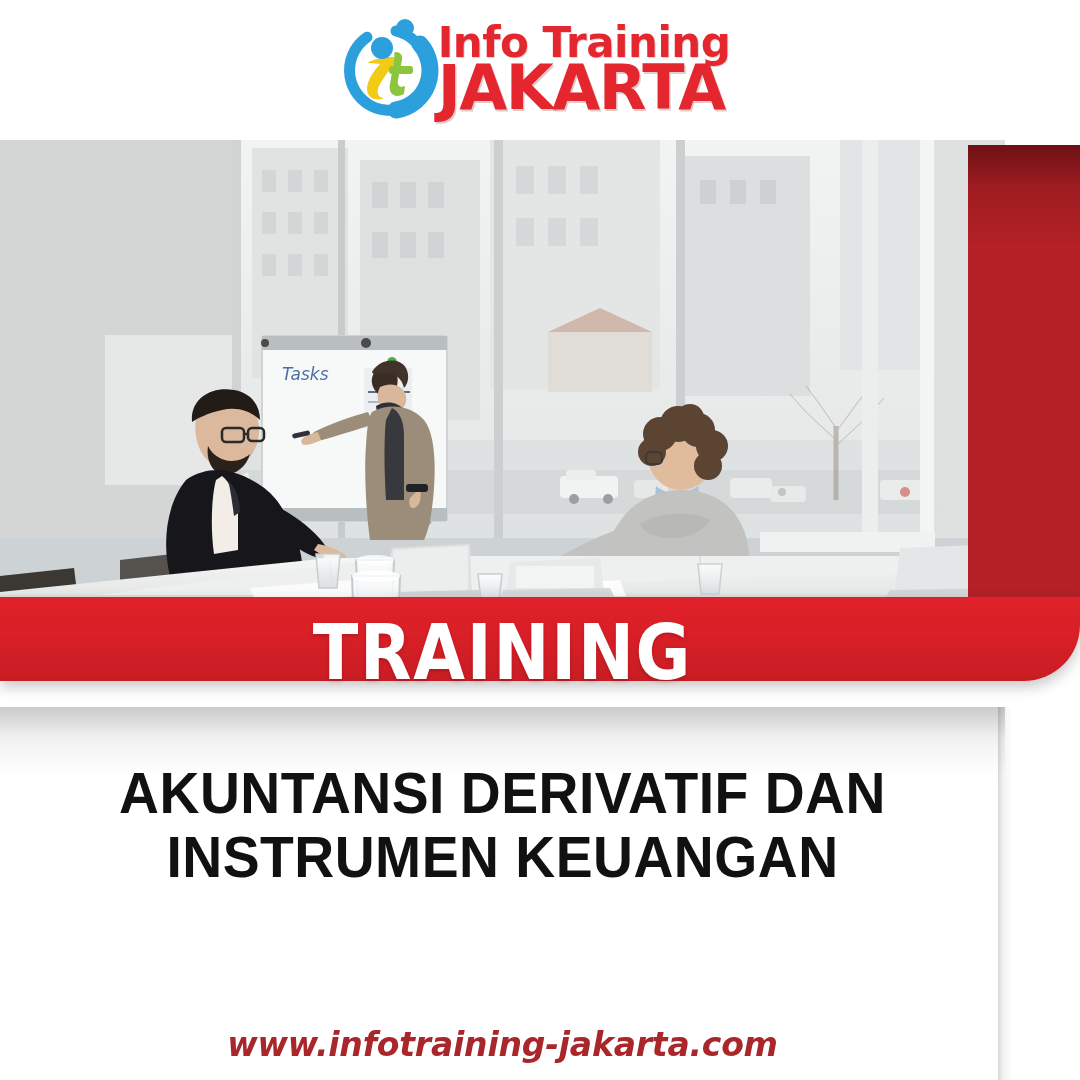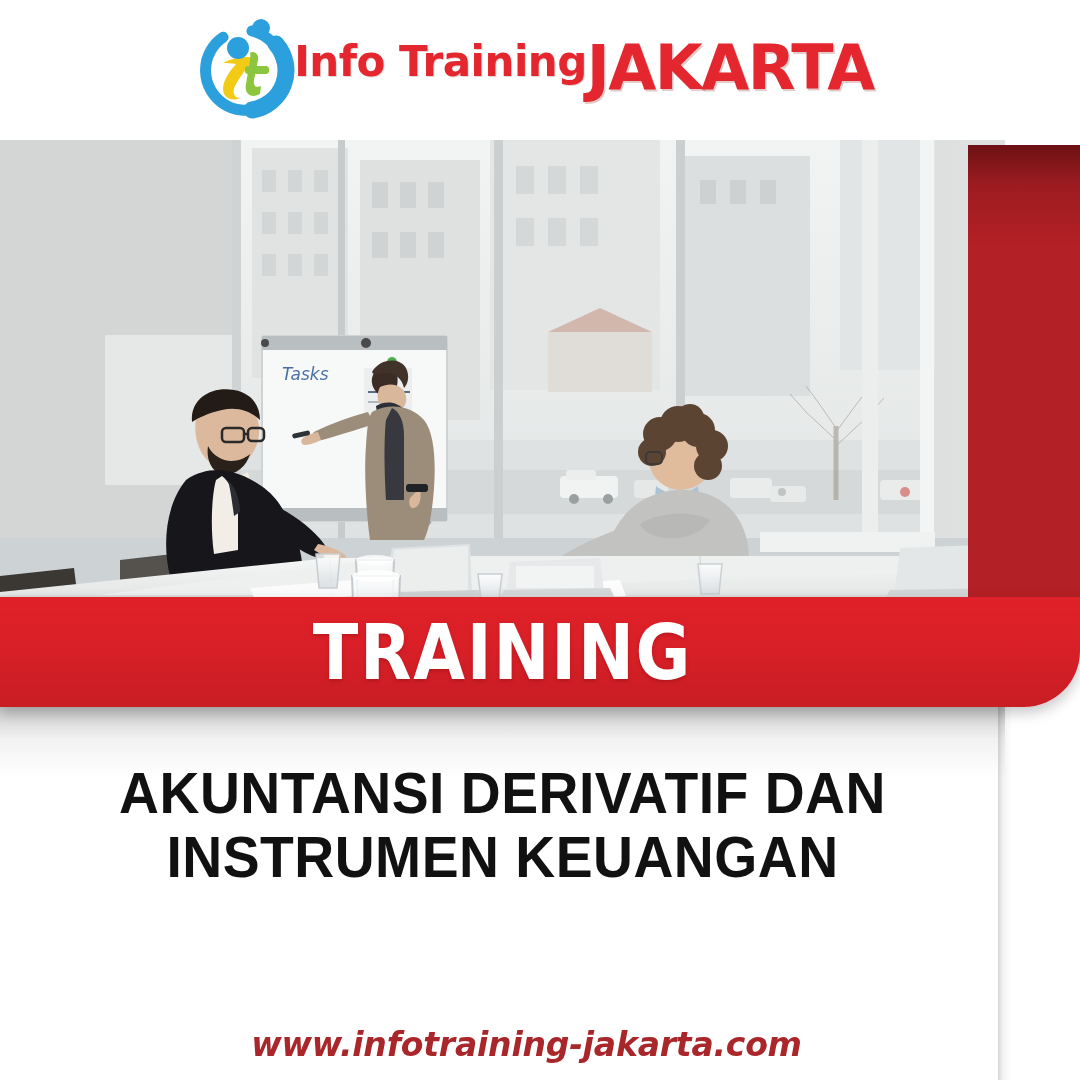--- a/index.html
+++ b/index.html
@@ -26,21 +26,21 @@
   .logo-lockup{
     display:flex;align-items:center;
     gap:6px;
     transform:translateX(-8px);
   }
   .logo-mark{
     position:relative;width:112px;height:112px;flex:0 0 112px;
   }
   .logo-mark svg{display:block;width:112px;height:112px;}
   .logo-words{
-    display:flex;flex-direction:row;
+    display:flex;flex-direction:column;
     align-items:flex-start;justify-content:center;
     line-height:0.92;
     margin-left:-14px;
   }
   .logo-line1{
     font-size:42px;font-weight:bold;color:#E4272E;
     letter-spacing:-0.5px;
     font-family:"DejaVu Sans", sans-serif;
     text-shadow:1px 1px 0 rgba(120,20,20,.18);
   }
@@ -63,21 +63,21 @@
 
   
   .right-bar{
     position:absolute;right:0;top:145px;width:112px;height:455px;
     background:linear-gradient(180deg,#6d1114 0%,#9d1c20 9%,#B32025 22%,#B32025 100%);
     z-index:20;
   }
 
   
   .banner{
-    position:absolute;left:0;top:597px;width:1080px;height:110px;
+    position:absolute;left:0;top:597px;width:1080px;height:84px;
     background:linear-gradient(180deg,#E02129 0%,#D91F27 45%,#C81D24 100%);
     border-bottom-right-radius:56px;
     z-index:30;
     box-shadow:0 6px 14px rgba(0,0,0,.22);
   }
   .banner-title{
     position:absolute;left:0;top:0;width:1005px;height:110px;
     display:flex;align-items:center;justify-content:center;
     color:#ffffff;
     font-family:"DejaVu Sans", sans-serif;
@@ -121,21 +121,20 @@
   .footer-url{
     position:absolute;left:0;top:1025px;width:1005px;
     text-align:center;
     color:#A9262B;
     font-family:"DejaVu Sans", sans-serif;
     font-style:italic;
     font-weight:bold;
     font-size:33px;
     letter-spacing:-0.2px;
     z-index:35;
-    margin-left:24px;
   }
 </style>
 </head>
 <body>
 
 <div class="poster">
 
   <div class="header">
     <div class="logo-lockup">
 

